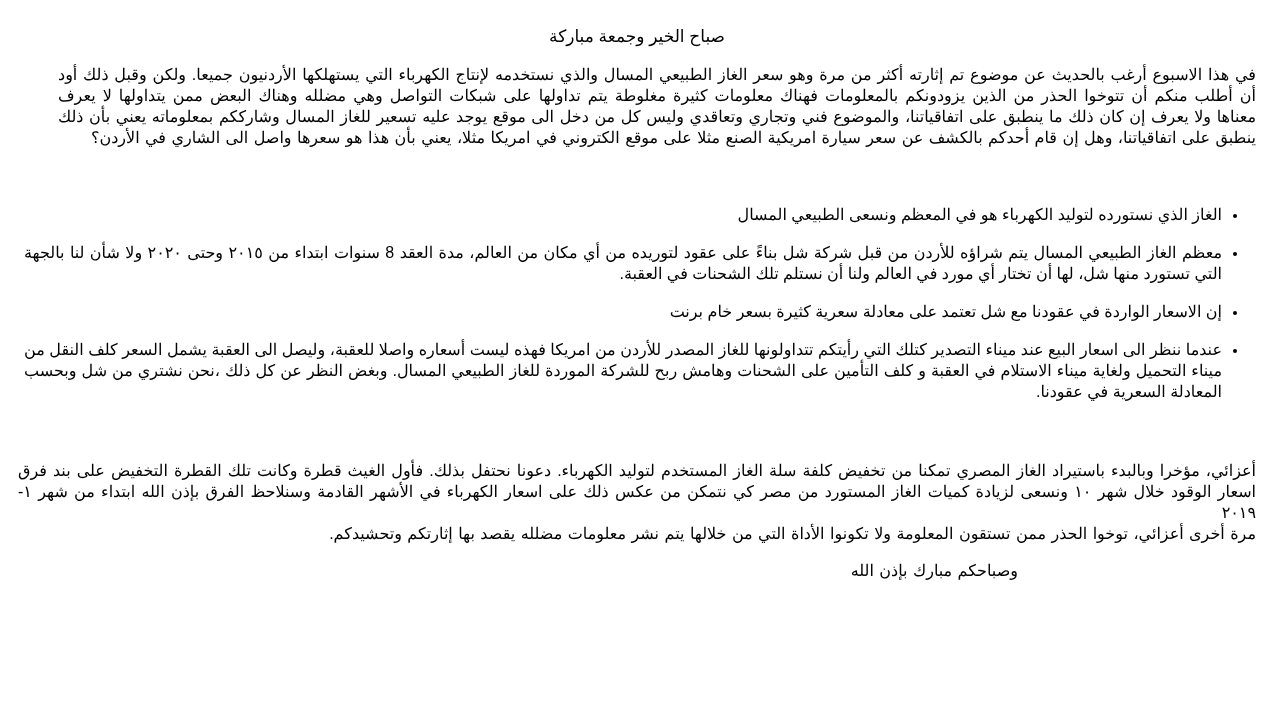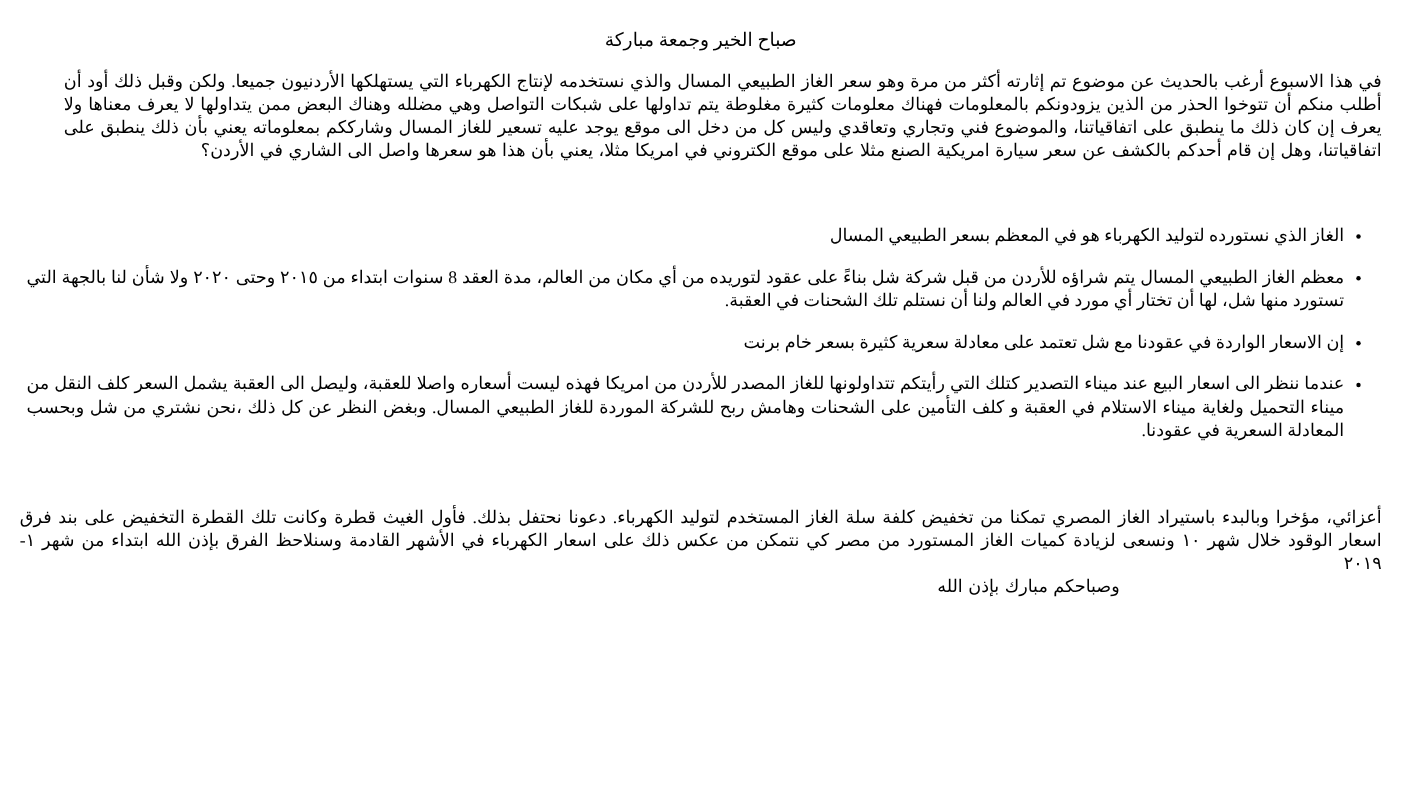--- a/index.html
+++ b/index.html
@@ -9,21 +9,21 @@
     height: 720px;
     background: #ffffff;
     overflow: hidden;
   }
   .page {
     direction: rtl;
     box-sizing: border-box;
     width: 1280px;
     height: 720px;
     padding: 26px 24px 0 18px;
-    font-family: Liberation Serif, serif;
+    font-family: Liberation Sans, sans-serif;
     color: #000000;
   }
   .title {
     font-size: 17px;
     font-weight: 400;
     text-align: center;
     margin: 0 0 16px 0;
     line-height: 22px;
   }
   .para {
@@ -69,24 +69,25 @@
 </head>
 <body>
 
 <div class="page">
 
   <h1 class="title">صباح الخير وجمعة مباركة</h1>
 
   <p class="para intro">في هذا الاسبوع أرغب بالحديث عن موضوع تم إثارته أكثر من مرة وهو سعر الغاز الطبيعي المسال والذي نستخدمه لإنتاج الكهرباء التي يستهلكها الأردنيون جميعا. ولكن وقبل ذلك أود أن أطلب منكم أن تتوخوا الحذر من الذين يزودونكم بالمعلومات فهناك معلومات كثيرة مغلوطة يتم تداولها على شبكات التواصل وهي مضلله وهناك البعض ممن يتداولها لا يعرف معناها ولا يعرف إن كان ذلك ما ينطبق على اتفاقياتنا، والموضوع فني وتجاري وتعاقدي وليس كل من دخل الى موقع يوجد عليه تسعير للغاز المسال وشارككم بمعلوماته يعني بأن ذلك ينطبق على اتفاقياتنا، وهل إن قام أحدكم بالكشف عن سعر سيارة امريكية الصنع مثلا على موقع الكتروني في امريكا مثلا، يعني بأن هذا هو سعرها واصل الى الشاري في الأردن؟</p>
 
   <ul class="bullets">
-    <li>الغاز الذي نستورده لتوليد الكهرباء هو في المعظم بسعر الطبيعي المسال</li>
+    <li>الغاز الذي نستورده لتوليد الكهرباء هو في المعظم ونسعى الطبيعي المسال</li>
     <li>معظم الغاز الطبيعي المسال يتم شراؤه للأردن من قبل شركة شل بناءً على عقود لتوريده من أي مكان من العالم، مدة العقد 8 سنوات ابتداء من ٢٠١٥ وحتى ٢٠٢٠ ولا شأن لنا بالجهة التي تستورد منها شل، لها أن تختار أي مورد في العالم ولنا أن نستلم تلك الشحنات في العقبة.</li>
     <li>إن الاسعار الواردة في عقودنا مع شل تعتمد على معادلة سعرية كثيرة بسعر خام برنت</li>
     <li>عندما ننظر الى اسعار البيع عند ميناء التصدير كتلك التي رأيتكم تتداولونها للغاز المصدر للأردن من امريكا فهذه ليست أسعاره واصلا للعقبة، وليصل الى العقبة يشمل السعر كلف النقل من ميناء التحميل ولغاية ميناء الاستلام في العقبة و كلف التأمين على الشحنات وهامش ربح للشركة الموردة للغاز الطبيعي المسال. وبغض النظر عن كل ذلك ،نحن نشتري من شل وبحسب المعادلة السعرية في عقودنا.</li>
   </ul>
 
   <p class="para update">أعزائي، مؤخرا وبالبدء باستيراد الغاز المصري تمكنا من تخفيض كلفة سلة الغاز المستخدم لتوليد الكهرباء. دعونا نحتفل بذلك. فأول الغيث قطرة وكانت تلك القطرة التخفيض على بند فرق اسعار الوقود خلال شهر ١٠ ونسعى لزيادة كميات الغاز المستورد من مصر كي نتمكن من عكس ذلك على اسعار الكهرباء في الأشهر القادمة وسنلاحظ الفرق بإذن الله ابتداء من شهر ١- ٢٠١٩</p>
 
+  <p class="para warning">مرة أخرى أعزائي، توخوا الحذر ممن تستقون المعلومة ولا تكونوا الأداة التي من خلالها يتم نشر معلومات مضلله يقصد بها إثارتكم وتحشيدكم.</p>
 
   <p class="para closing">وصباحكم مبارك بإذن الله</p>
 
 </div>
 
 </body></html>

